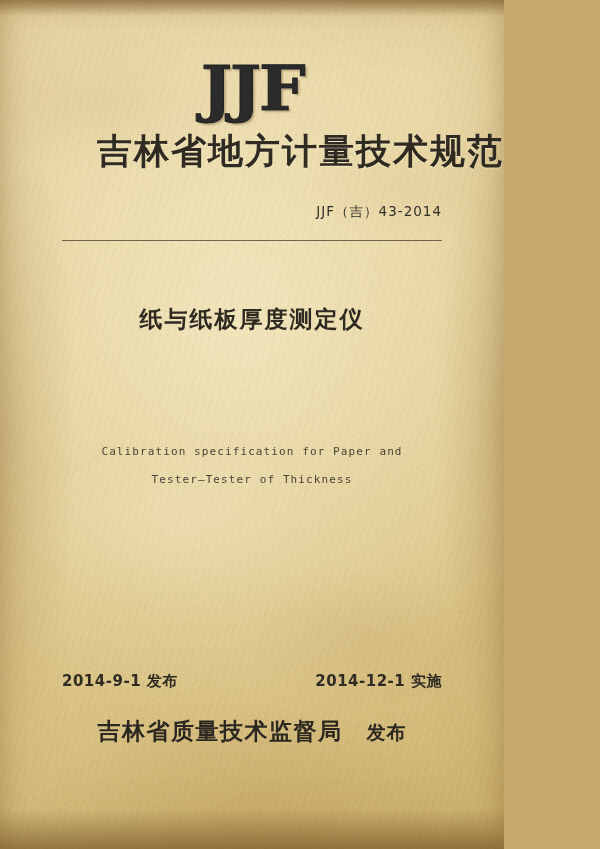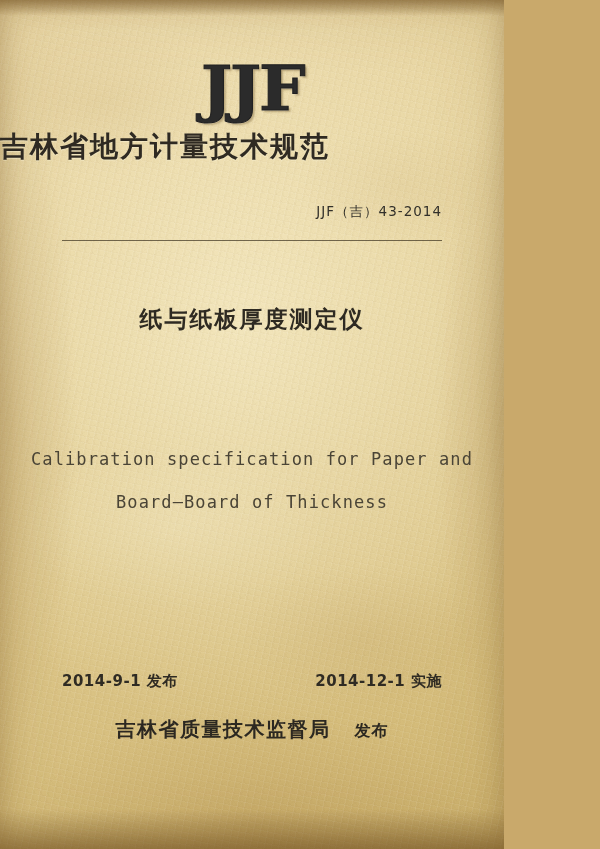--- a/index.html
+++ b/index.html
@@ -99,24 +99,24 @@
       0 1px 0 rgba(255,255,255,0.25),
       2px 2px 2px rgba(90,65,25,0.35);
     transform: scaleX(1.06);
   }
 
   
   .std-title {
     position: absolute;
     top: 128px;
     left: 0; right: 0;
-    text-align: left;
-    font-family: "DejaVu Sans", sans-serif;
-    font-weight: bold;
-    font-size: 28px;
+    text-align: right;
+    font-family: "DejaVu Sans", sans-serif;
+    font-weight: bold;
+    font-size: 35px;
     letter-spacing: 2px;
     color: #2f2a22;
     text-shadow: 0 1px 1px rgba(255,250,225,0.45);
   }
 
   
   .std-number {
     position: absolute;
     top: 203px;
     right: 62px;
@@ -154,21 +154,21 @@
 
   
   .doc-title-en {
     position: absolute;
     top: 438px;
     left: 0; right: 0;
     text-align: center;
   }
   .doc-title-en .line {
     font-family: "DejaVu Sans Mono", monospace;
-    font-size: 17px;
+    font-size: 11px;
     letter-spacing: 1.1px;
     color: #4a4436;
     line-height: 2.5;
   }
 
   
   .dates {
     position: absolute;
     top: 672px;
     left: 62px;
@@ -188,28 +188,28 @@
   
   .publisher {
     position: absolute;
     top: 716px;
     left: 0; right: 0;
     text-align: center;
   }
   .publisher .org {
     font-family: "DejaVu Sans", sans-serif;
     font-weight: bold;
-    font-size: 20px;
+    font-size: 23px;
     letter-spacing: 1.5px;
     color: #2c2821;
   }
   .publisher .verb {
     font-family: Liberation Mono, monospace;
     font-weight: bold;
-    font-size: 16px;
+    font-size: 19px;
     letter-spacing: 1px;
     color: #2c2821;
     margin-left: 24px;
   }
 </style>
 </head>
 <body>
 
 <div id="page">
 
@@ -230,21 +230,21 @@
     <div class="std-number">JJF（吉）43-2014</div>
 
     <div class="rule"></div>
 
     <div class="doc-title">
       <div class="line">纸与纸板厚度测定仪</div>
     </div>
 
     <div class="doc-title-en">
       <div class="line">Calibration specification for Paper and</div>
-      <div class="line">Board—Board of Thickness</div>
+      <div class="line">Tester—Tester of Thickness</div>
     </div>
 
     <div class="dates">
       <div class="date">2014-9-1 发布</div>
       <div class="date">2014-12-1 实施</div>
     </div>
 
     <div class="publisher">
       <span class="org">吉林省质量技术监督局</span><span class="verb">发布</span>
     </div>

